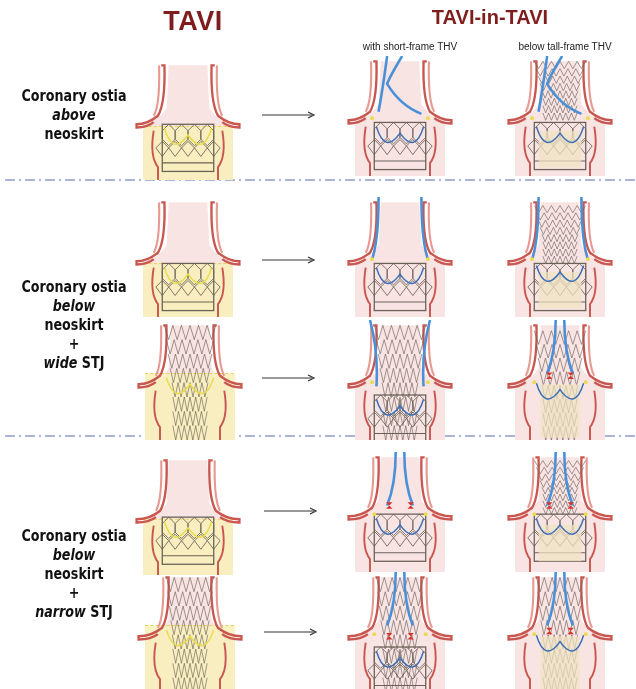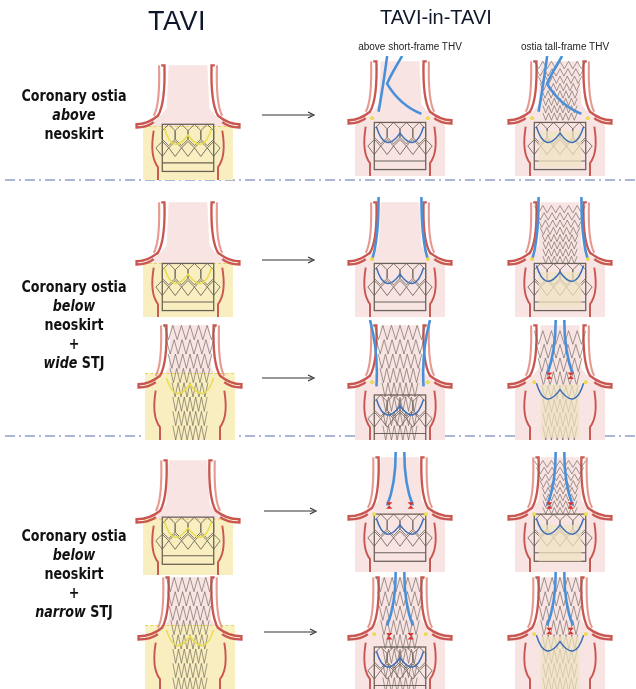--- a/index.html
+++ b/index.html
@@ -1,35 +1,35 @@
 <!DOCTYPE html>
 <html><head>
 <meta charset="utf-8">
 <style>
   html,body{margin:0;padding:0;background:#fff;}
   body{width:636px;height:689px;position:relative;overflow:hidden;font-family:"Liberation Sans","DejaVu Sans",sans-serif;}
   .abs{position:absolute;}
-  .hdr{font-family:"Liberation Sans",sans-serif;font-weight:400;color:#0f172a;white-space:nowrap;}
+  .hdr{font-family:"Liberation Sans",sans-serif;font-weight:700;color:#7f1d1d;text-align:center;white-space:nowrap;}
   .h-tavi{left:148px;top:6px;width:90px;font-size:27px;letter-spacing:0.5px;}
   .h-tit{left:380px;top:6px;width:220px;font-size:20px;}
   .sub{font-size:10px;color:#222;white-space:nowrap;text-align:center;}
   .sub1{left:345px;top:41px;width:130px;}
   .sub2{left:510px;top:41px;width:110px;}
   .rowlbl{font-family:"DejaVu Sans",sans-serif;font-weight:700;font-size:15.5px;color:#111;text-align:center;line-height:19px;width:160px;left:-6px;transform:scaleX(0.82);transform-origin:center;}
   .rowlbl .it{font-style:italic;}
   .panel{width:110px;height:120px;}
   .arrow{width:55px;height:10px;}
 </style>
 </head>
 <body>
 
 <div class="abs hdr h-tavi">TAVI</div>
 <div class="abs hdr h-tit">TAVI-in-TAVI</div>
-<div class="abs sub sub1">above short-frame THV</div>
-<div class="abs sub sub2">ostia tall-frame THV</div>
+<div class="abs sub sub1">with short-frame THV</div>
+<div class="abs sub sub2">below tall-frame THV</div>
 
 <div class="abs rowlbl" style="top:87px;">
   <div>Coronary ostia</div>
   <div class="it">above</div>
   <div>neoskirt</div>
 </div>
 <div class="abs rowlbl" style="top:278px;">
   <div>Coronary ostia</div>
   <div class="it">below</div>
   <div>neoskirt</div>

